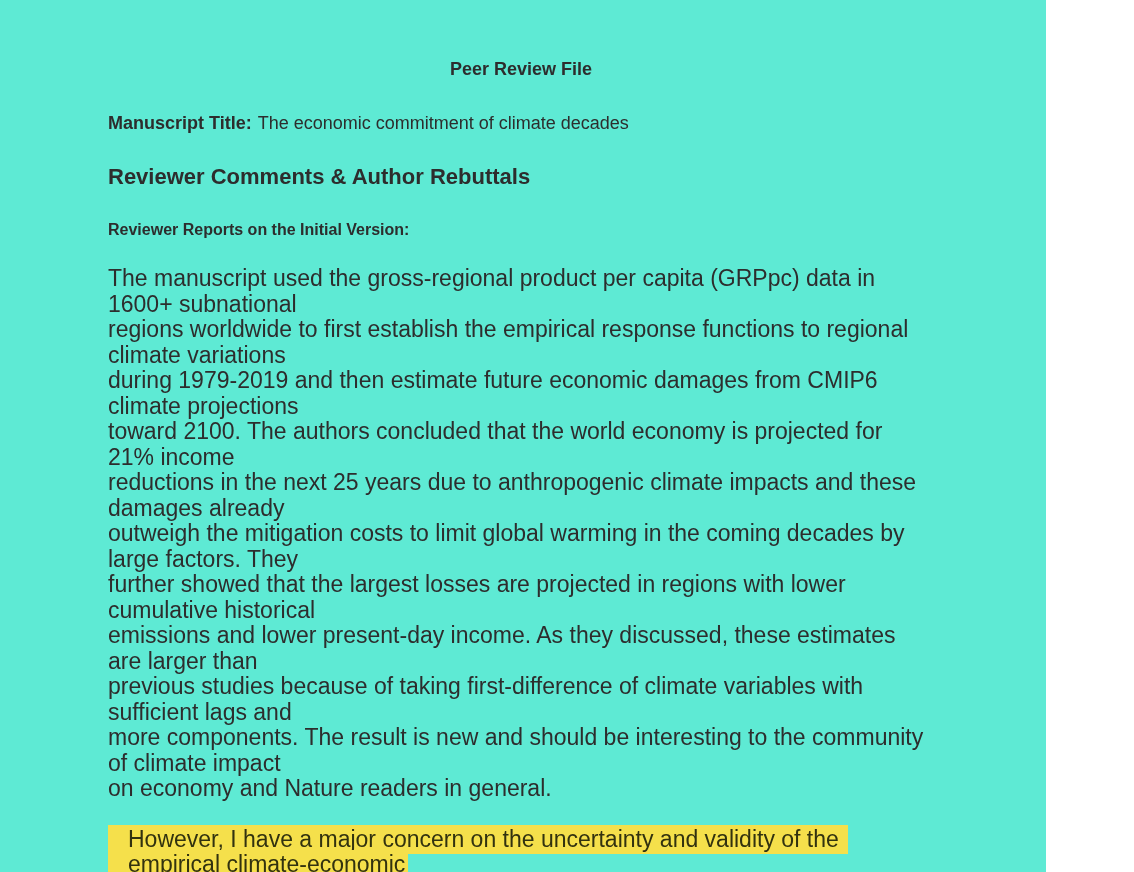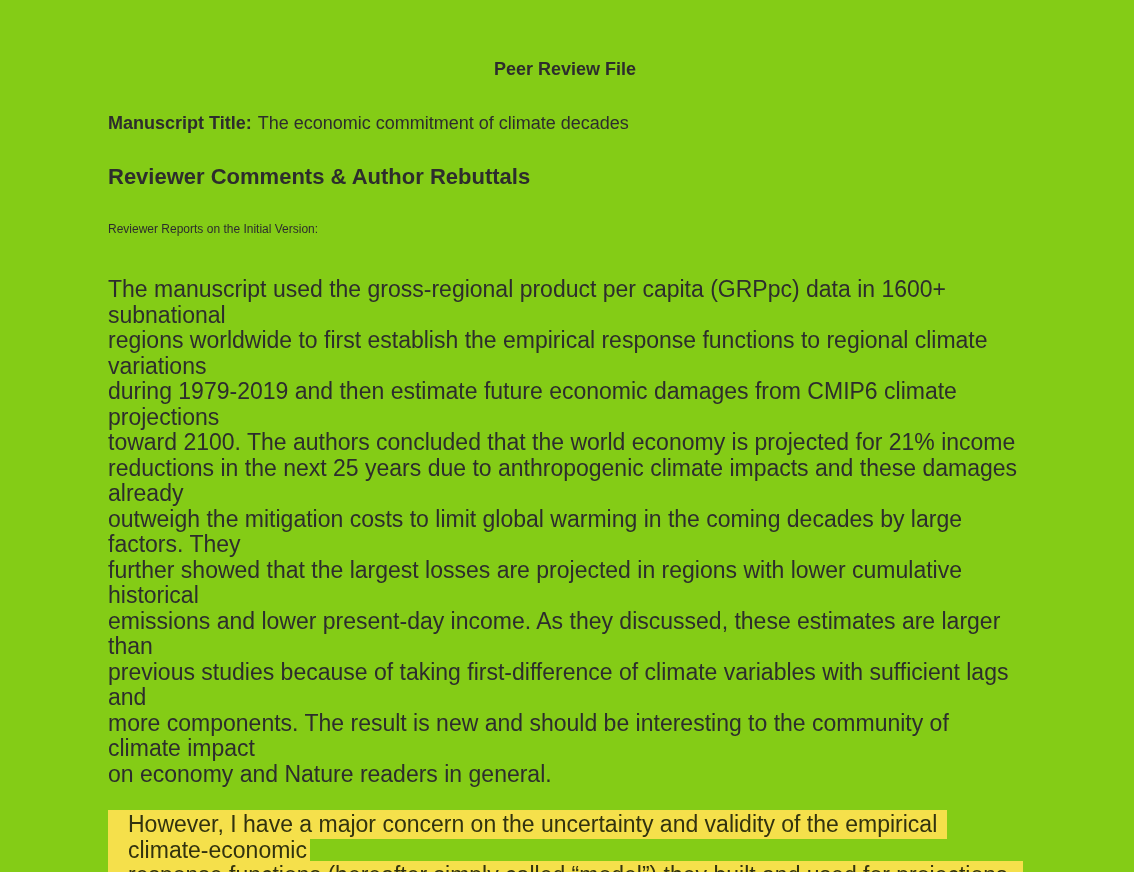--- a/index.html
+++ b/index.html
@@ -1,25 +1,25 @@
 <!DOCTYPE html>
 <html><head>
 <meta charset="utf-8">
 <style>
   html, body {
     margin: 0;
     padding: 0;
     background: #ffffff;
   }
   .page {
-    width: 1134px;
+    width: 1046px;
     height: 872px;
     box-sizing: border-box;
     padding: 56px 112px 0 108px;
-    background: #84cc16;
+    background: #5eead4;
     font-family: "Liberation Sans", sans-serif;
     color: #2d2d2d;
     overflow: hidden;
   }
   .doc-title {
     font-size: 18px;
     font-weight: 700;
     text-align: center;
     line-height: 26px;
     margin: 0 0 28px 0;
@@ -33,24 +33,24 @@
     font-weight: 700;
     margin-right: 6px;
   }
   .section-heading {
     font-size: 22px;
     font-weight: 700;
     line-height: 26px;
     margin: 0 0 27px 0;
   }
   .subsection-heading {
-    font-size: 12px;
-    font-weight: 400;
+    font-size: 16px;
+    font-weight: 700;
     line-height: 25px;
-    margin: 0 0 35px 0;
+    margin: 0 0 24px 0;
   }
   .plain-line {
     font-size: 17px;
     line-height: 25px;
     margin: 0 0 25px 0;
   }
   .body-para {
     font-size: 23px;
     line-height: 25.5px;
     white-space: pre-wrap;

